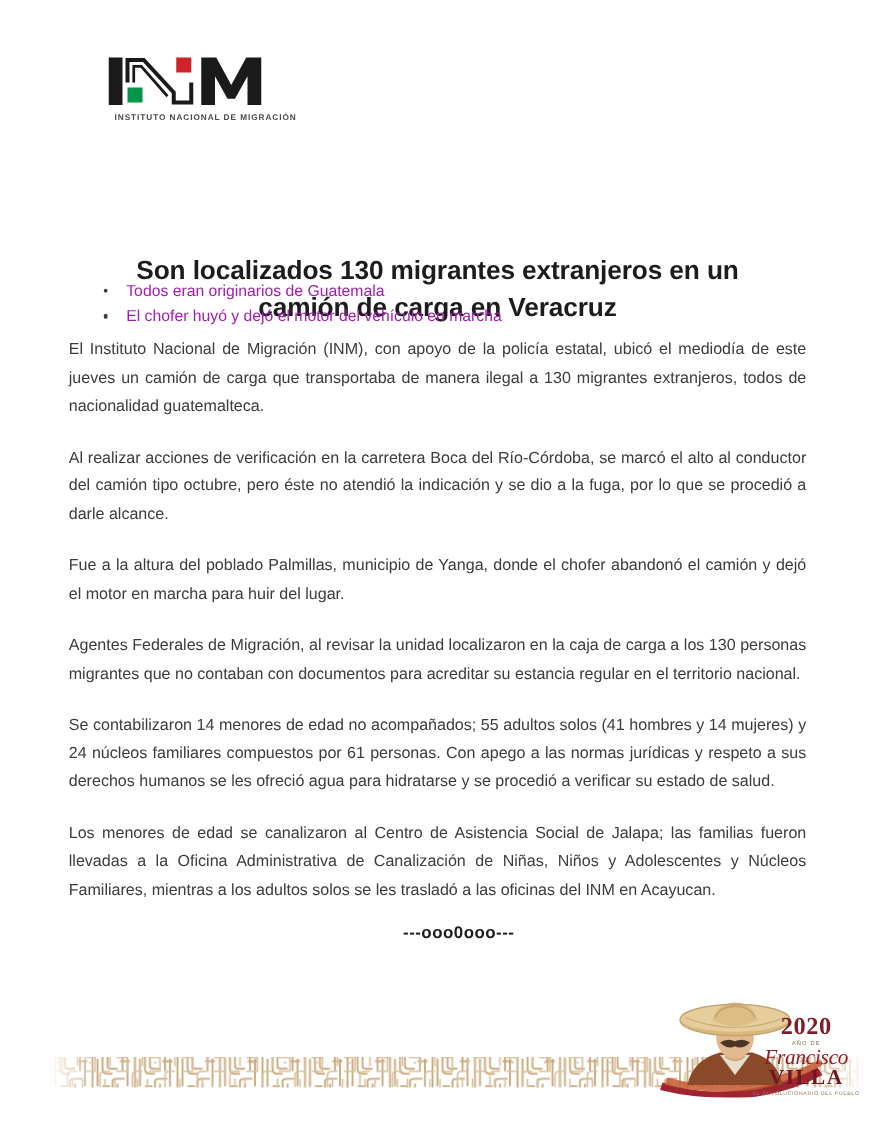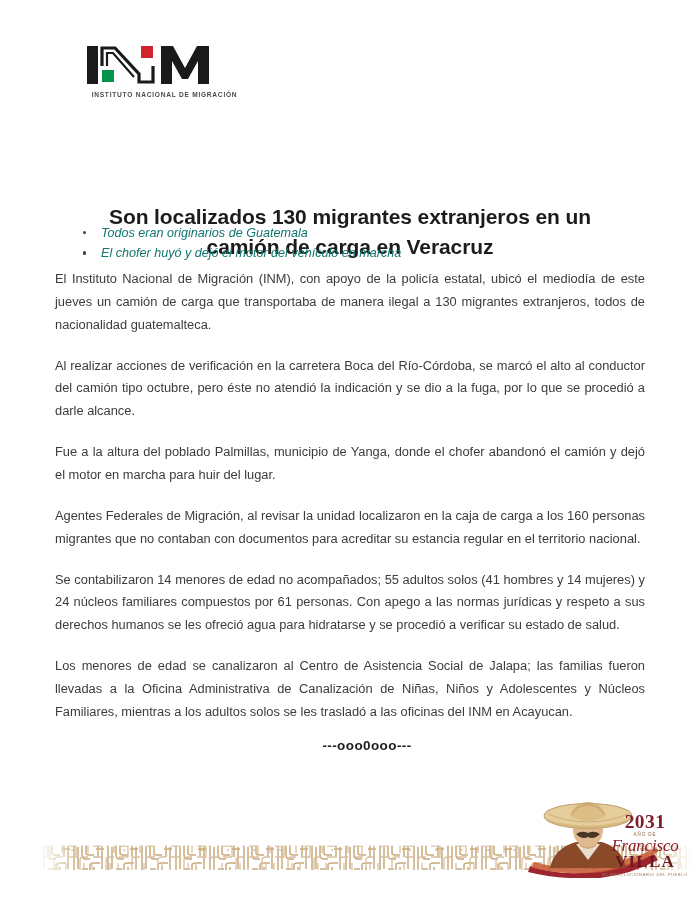--- a/index.html
+++ b/index.html
@@ -82,22 +82,21 @@
   .bullets {
     position: absolute;
     top: 223px;
     left: 58px;
     width: 580px;
     margin: 0;
     padding: 0;
     list-style: none;
     font-size: 12.6px;
     line-height: 1.62;
-    color: #0f766e;
-    font-style: italic;
+    color: #a21caf;
   }
   .bullets li {
     position: relative;
     padding-left: 43px;
   }
   .bullets li::before {
     content: "";
     position: absolute;
     left: 25px;
     top: 8px;
@@ -231,21 +230,21 @@
 
   <ul class="bullets">
     <li>Todos eran originarios de Guatemala</li>
     <li>El chofer huyó y dejó el motor del vehículo en marcha</li>
   </ul>
 
   <div class="body-copy">
     <p>El Instituto Nacional de Migración (INM), con apoyo de la policía estatal, ubicó el mediodía de este jueves un camión de carga que transportaba de manera ilegal a 130 migrantes extranjeros, todos de nacionalidad guatemalteca.</p>
     <p>Al realizar acciones de verificación en la carretera Boca del Río-Córdoba, se marcó el alto al conductor del camión tipo octubre, pero éste no atendió la indicación y se dio a la fuga, por lo que se procedió a darle alcance.</p>
     <p>Fue a la altura del poblado Palmillas, municipio de Yanga, donde el chofer abandonó el camión y dejó el motor en marcha para huir del lugar.</p>
-    <p>Agentes Federales de Migración, al revisar la unidad localizaron en la caja de carga a los 160 personas migrantes que no contaban con documentos para acreditar su estancia regular en el territorio nacional.</p>
+    <p>Agentes Federales de Migración, al revisar la unidad localizaron en la caja de carga a los 130 personas migrantes que no contaban con documentos para acreditar su estancia regular en el territorio nacional.</p>
     <p>Se contabilizaron 14 menores de edad no acompañados; 55 adultos solos (41 hombres y 14 mujeres) y 24 núcleos familiares compuestos por 61 personas. Con apego a las normas jurídicas y respeto a sus derechos humanos se les ofreció agua para hidratarse y se procedió a verificar su estado de salud.</p>
     <p>Los menores de edad se canalizaron al Centro de Asistencia Social de Jalapa; las familias fueron llevadas a la Oficina Administrativa de Canalización de Niñas, Niños y Adolescentes y Núcleos Familiares, mientras a los adultos solos se les trasladó a las oficinas del INM en Acayucan.</p>
   </div>
 
   <div class="endmark">---ooo0ooo---</div>
 
   <div class="footer-band">
     <svg viewBox="0 0 654 30" preserveAspectRatio="none">
       <defs>
         <pattern id="mazeA" width="34" height="30" patternUnits="userSpaceOnUse">
@@ -311,20 +310,20 @@
       <ellipse cx="64" cy="16" rx="44" ry="12.5" fill="#d9b87c"></ellipse>
       <ellipse cx="64" cy="14.5" rx="44" ry="11" fill="#e6cd9c"></ellipse>
       <path d="M46 16 Q50 2 64 2 Q78 2 82 16 Q72 21 64 21 Q56 21 46 16 Z" fill="#dcbd86"></path>
       <path d="M48 14 Q52 5 64 5 Q76 5 80 14" fill="none" stroke="#c3a06a" stroke-width="1.1"></path>
       <ellipse cx="64" cy="16" rx="44" ry="12.5" fill="none" stroke="#c0a070" stroke-width="1"></ellipse>
       <path d="M24 14 Q44 22 64 22 Q84 22 104 14" fill="none" stroke="#c9ab78" stroke-width="0.9"></path>
     </svg>
   </div>
 
   <div class="villa-text">
-    <div class="villa-year">2031</div>
+    <div class="villa-year">2020</div>
     <div class="villa-anio">AÑO DE</div>
     <div class="villa-name">Francisco</div>
     <div class="villa-surname">VILLA</div>
     <div class="villa-tag">EL REVOLUCIONARIO DEL PUEBLO</div>
   </div>
 
 </div>
 
 </body></html>

